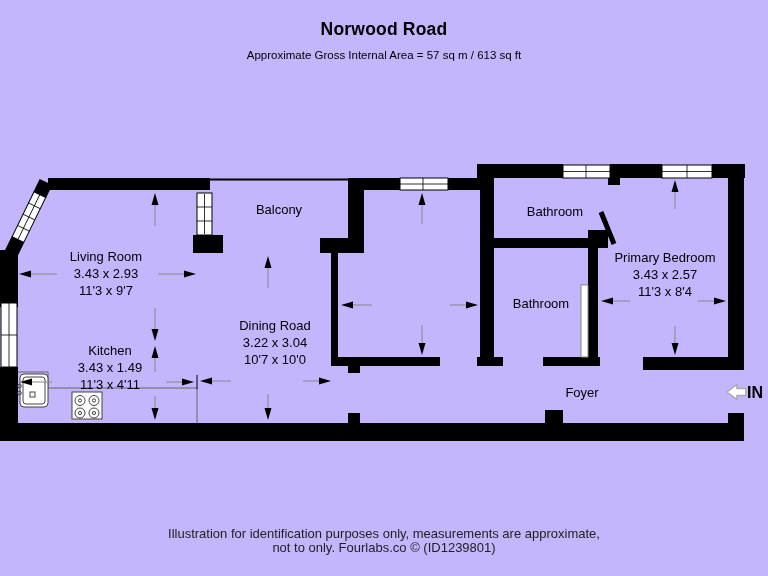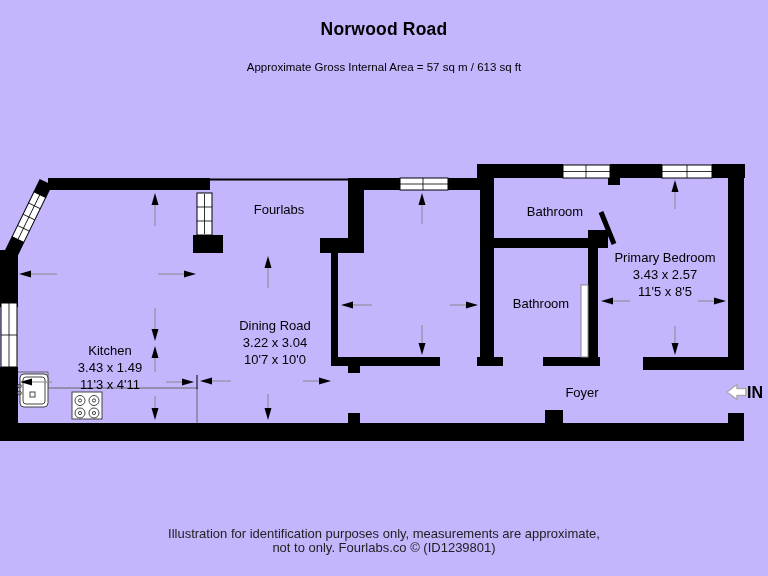--- a/index.html
+++ b/index.html
@@ -1,21 +1,21 @@
 <!DOCTYPE html>
 <html><head>
 <meta charset="utf-8">
 <style>
   html,body{margin:0;padding:0;background:#fff;}
   .stage{position:relative;width:768px;height:576px;background:#c4b5fd;overflow:hidden;
          font-family:"Liberation Sans","DejaVu Sans",sans-serif;color:#000;}
   .stage svg{position:absolute;left:0;top:0;}
   .title{position:absolute;left:0;right:0;top:19px;text-align:center;
          font-size:17.5px;font-weight:bold;letter-spacing:.2px;}
-  .subtitle{position:absolute;left:0;right:0;top:49px;text-align:center;font-size:11.5px;margin-top:12px;}
+  .subtitle{position:absolute;left:0;right:0;top:49px;text-align:center;font-size:11.5px;}
   .room{position:absolute;transform:translateX(-50%);text-align:center;
         font-size:13px;line-height:17px;white-space:nowrap;}
   .room span{display:block;}
   .in-label{position:absolute;font-size:16px;font-weight:bold;}
   .footer{position:absolute;left:0;right:0;text-align:center;font-size:13px;color:#222;}
 </style>
 </head>
 <body>
 
 <div class="stage">
@@ -172,50 +172,55 @@
       <line x1="675" y1="326" x2="675" y2="344"></line> 
         <polygon points="675,355 671.5,343 678.5,343" stroke="none"></polygon>
     </g>
 
     <polygon points="727,392 737,384.5 737,388.5 746,388.5 746,395.5 737,395.5 737,399.5" fill="#fff" stroke="#aaa" stroke-width="1.5" stroke-linejoin="round"></polygon>
   </svg>
 
   <div class="title">Norwood Road</div>
   <div class="subtitle">Approximate Gross Internal Area = 57 sq m / 613 sq ft</div>
 
+  <div class="room" style="left:106px;top:248px">
+    <span>Living Room</span>
+    <span>3.43 x 2.93</span>
+    <span>11'3 x 9'7</span>
+  </div>
 
   <div class="room" style="left:110px;top:342px">
     <span>Kitchen</span>
     <span>3.43 x 1.49</span>
     <span>11'3 x 4'11</span>
   </div>
 
   <div class="room" style="left:279px;top:201px">
-    <span>Fourlabs</span>
+    <span>Balcony</span>
   </div>
 
   <div class="room" style="left:275px;top:317px">
     <span>Dining Road</span>
     <span>3.22 x 3.04</span>
     <span>10'7 x 10'0</span>
   </div>
 
 
   <div class="room" style="left:555px;top:203px">
     <span>Bathroom</span>
   </div>
 
   <div class="room" style="left:541px;top:295px">
     <span>Bathroom</span>
   </div>
 
   <div class="room" style="left:665px;top:249px">
     <span>Primary Bedroom</span>
     <span>3.43 x 2.57</span>
-    <span>11'5 x 8'5</span>
+    <span>11'3 x 8'4</span>
   </div>
 
   <div class="room" style="left:582px;top:384px">
     <span>Foyer</span>
   </div>
 
   <div class="in-label" style="left:747px;top:384px">IN</div>
 
   <div class="footer" style="top:526px">Illustration for identification purposes only, measurements are approximate,</div>
   <div class="footer" style="top:540px">not to only. Fourlabs.co © (ID1239801)</div>

